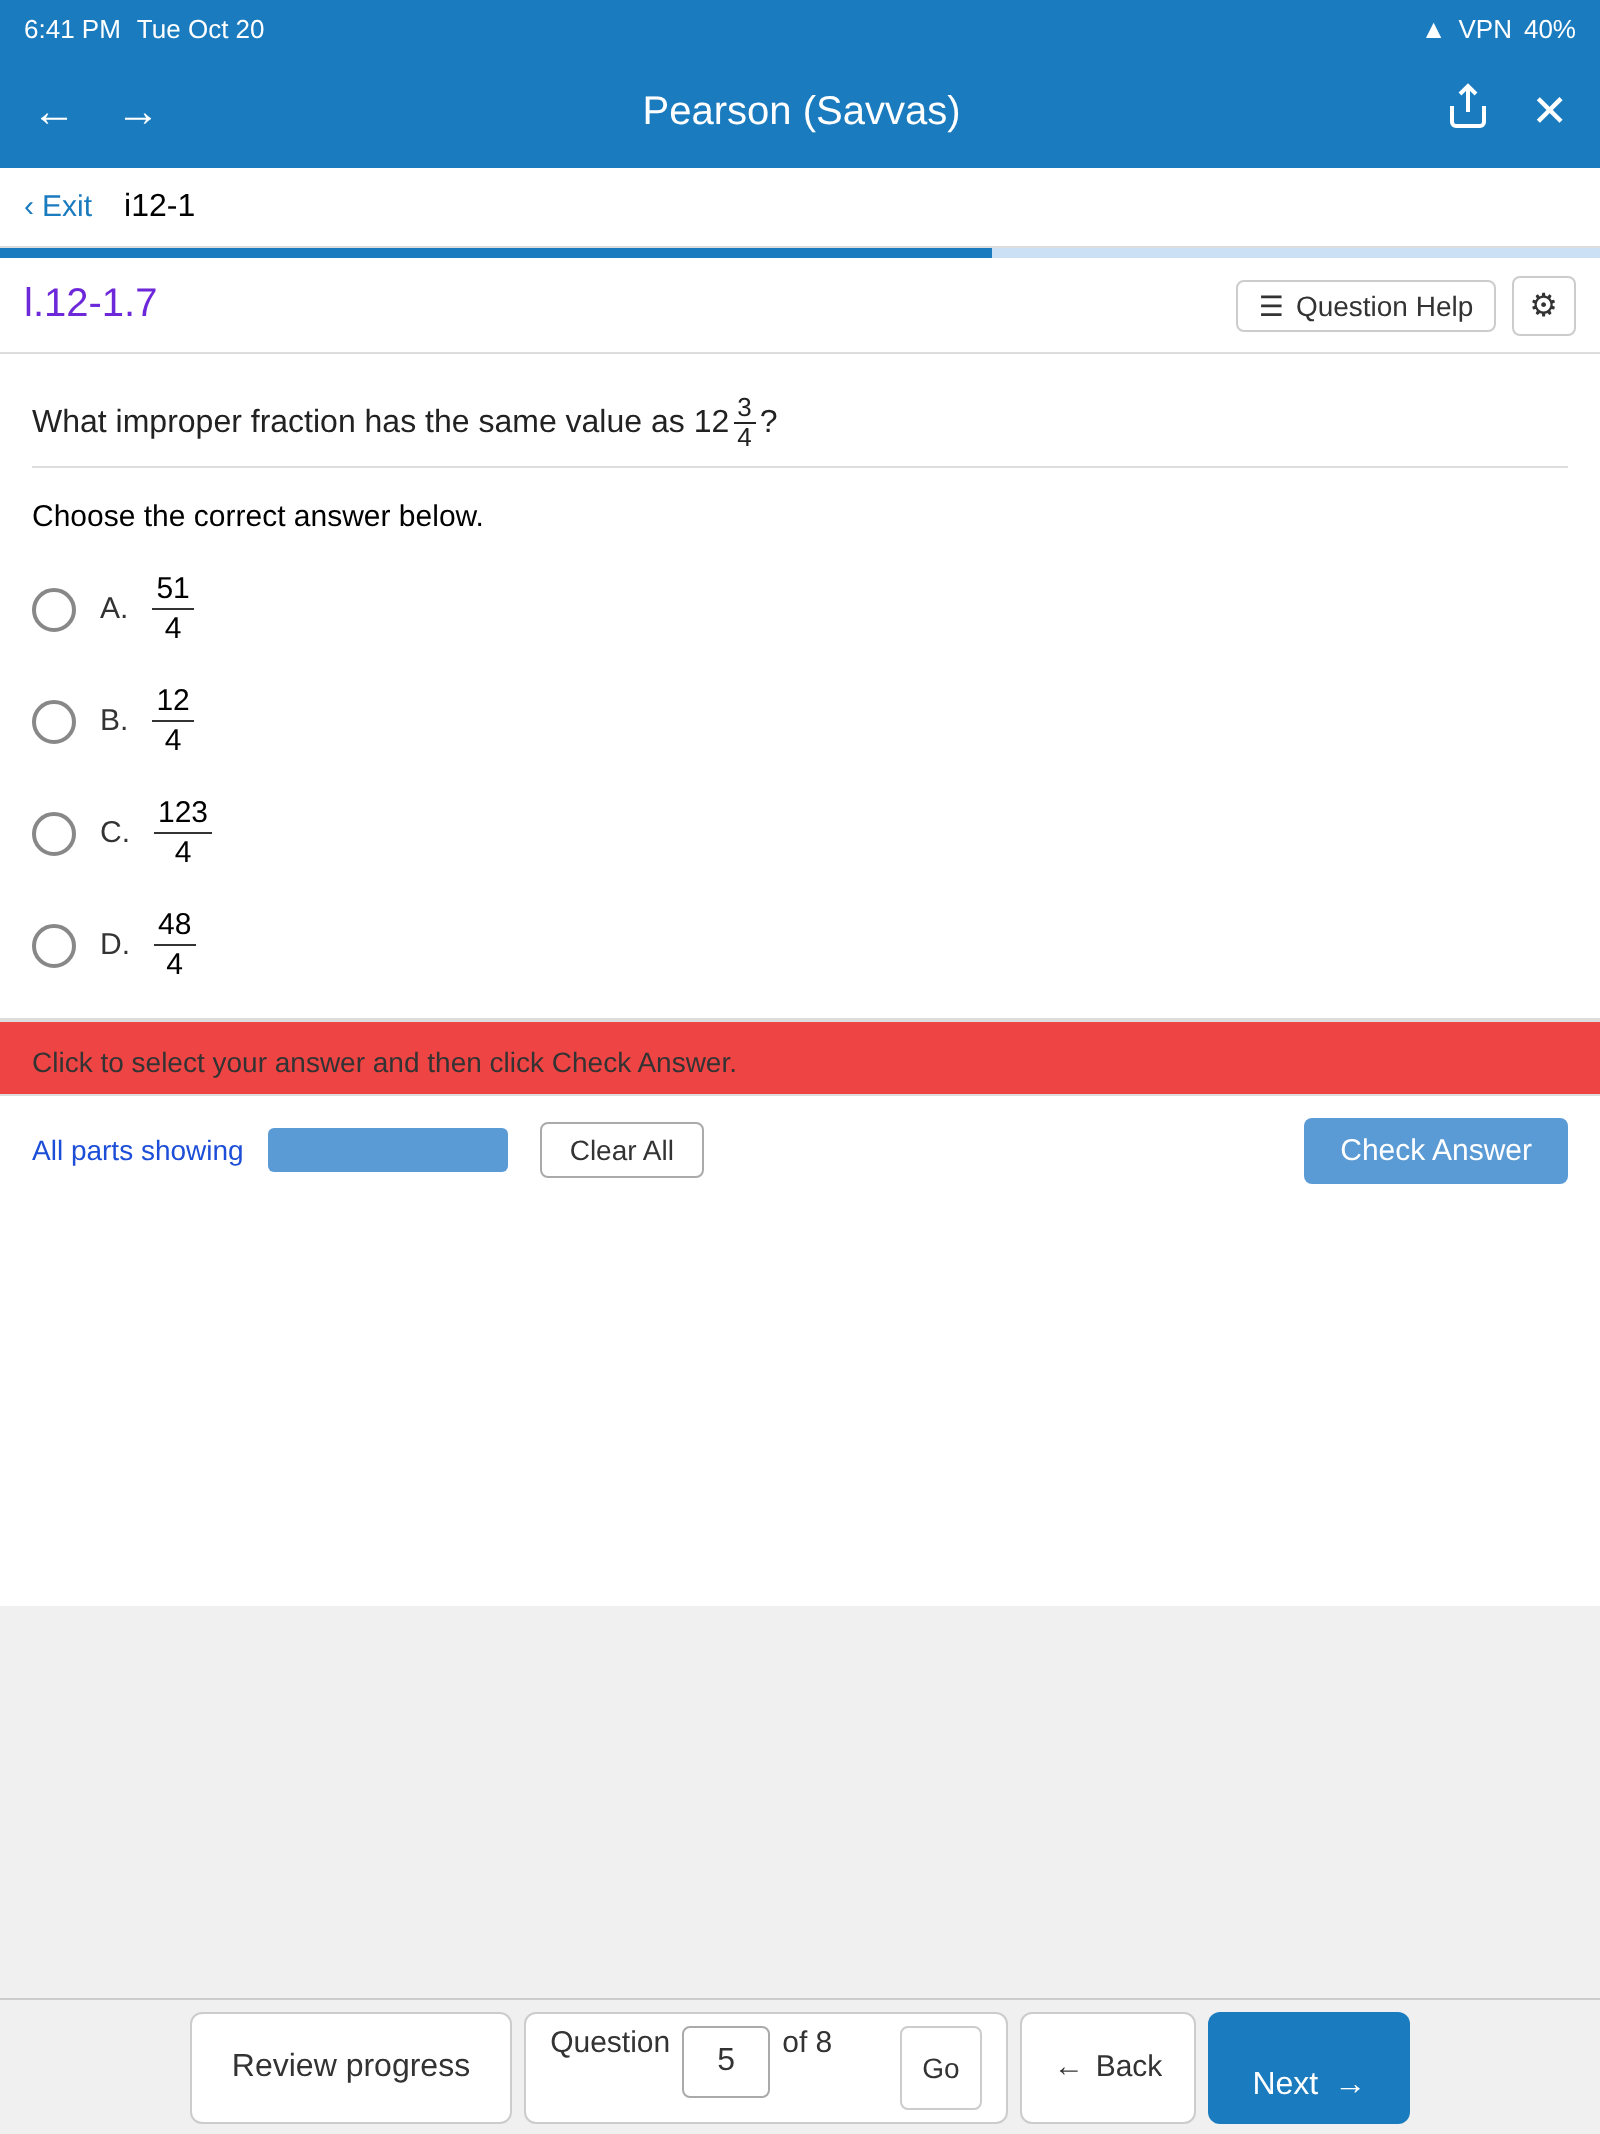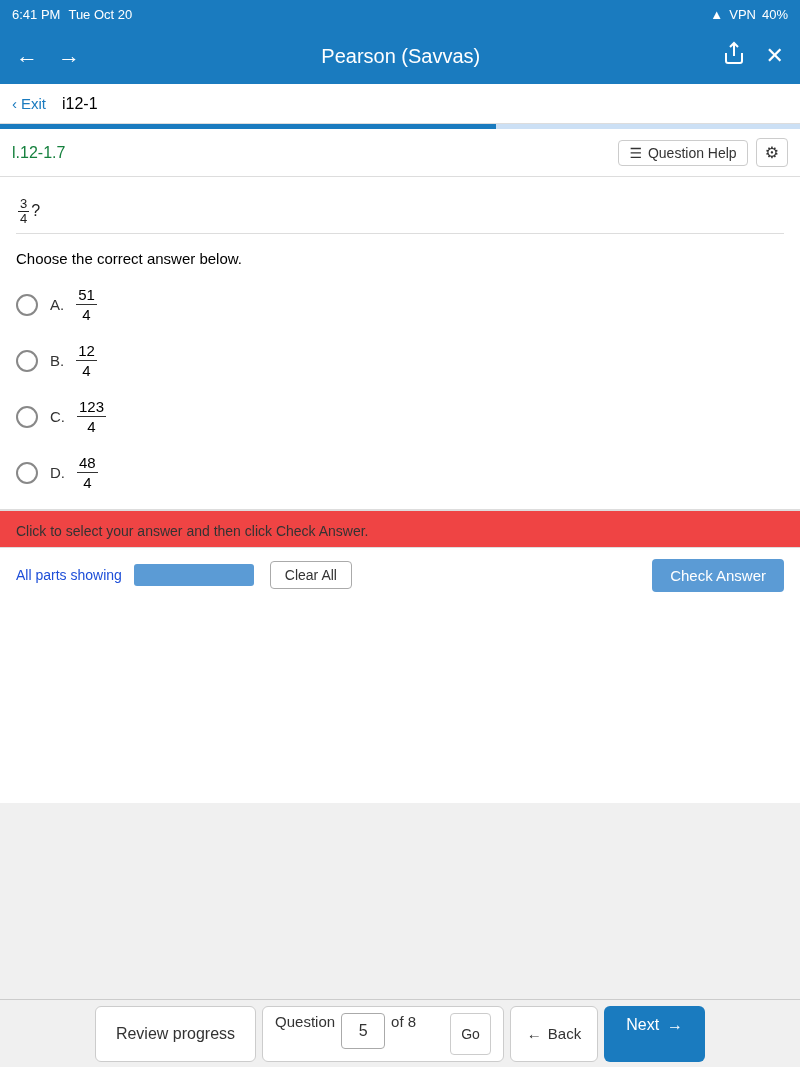--- a/index.html
+++ b/index.html
@@ -63,21 +63,21 @@
     
     .lesson-header {
       background: white;
       border-bottom: 1px solid #ddd;
       display: flex;
       align-items: center;
       justify-content: space-between;
       padding: 0 12px;
       height: 48px;
     }
-    .lesson-id { font-size: 16px; color: #15803d; font-weight: 500; }
+    .lesson-id { font-size: 20px; color: #6d28d9; font-weight: 500; }
     .lesson-actions { display: flex; gap: 8px; align-items: center; }
     .question-help-btn {
       background: none; border: 1px solid #ccc; border-radius: 4px;
       padding: 4px 10px; font-size: 14px; color: #333; cursor: pointer;
       display: flex; align-items: center; gap: 6px;
     }
     .settings-btn {
       background: none; border: 1px solid #ccc; border-radius: 4px;
       padding: 4px 8px; font-size: 16px; color: #333; cursor: pointer;
     }
@@ -173,21 +173,21 @@
       padding: 4px 10px; font-size: 14px; cursor: pointer; color: #333; margin-left: 28px;
     }
     .back-btn {
       background: white; border: 1px solid #ccc; border-radius: 6px;
       padding: 10px 16px; font-size: 15px; color: #333; cursor: pointer;
       display: flex; align-items: center; gap: 6px; height: 56px;
     }
     .next-btn {
       background: #1a7bbf; border: none; border-radius: 6px;
       padding: 10px 22px; font-size: 16px; color: white; cursor: pointer;
-      display: flex; align-items: flex-start; gap: 8px; height: 56px;
+      display: flex; align-items: flex-end; gap: 8px; height: 56px;
       margin-left: 6px;
     }
   </style>
 </head>
 <body>
 
 <div class="status-bar">
   <div class="status-left">
     <span>6:41 PM</span>
     <span>Tue Oct 20</span>
@@ -235,21 +235,21 @@
     <button class="question-help-btn">
       <span>☰</span>
       <span>Question Help</span>
     </button>
     <button class="settings-btn">⚙</button>
   </div>
 </div>
 
 <div class="main-content">
   <p class="question-text">
-    <span style="display:inline-flex; flex-direction:column; align-items:center; vertical-align:middle; margin:0 2px; font-size:15px; line-height:1.1;">
+    <span>What improper fraction has the same value as 12</span><span style="display:inline-flex; flex-direction:column; align-items:center; vertical-align:middle; margin:0 2px; font-size:15px; line-height:1.1;">
       <span style="border-bottom:1.5px solid #222; padding:0 2px; font-size:13px;">3</span>
       <span style="padding:0 2px; font-size:13px;">4</span>
     </span>?
   </p>
   <hr class="divider">
   <p class="instruction">Choose the correct answer below.</p>
   <ul class="options-list">
     <li class="option-item">
       <div class="option-radio"></div>
       <span class="option-label">A.</span>

